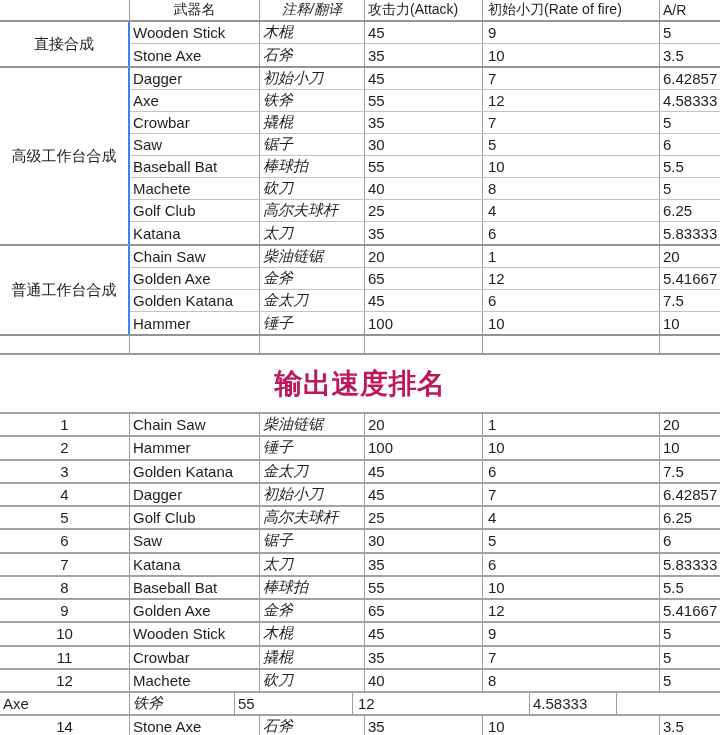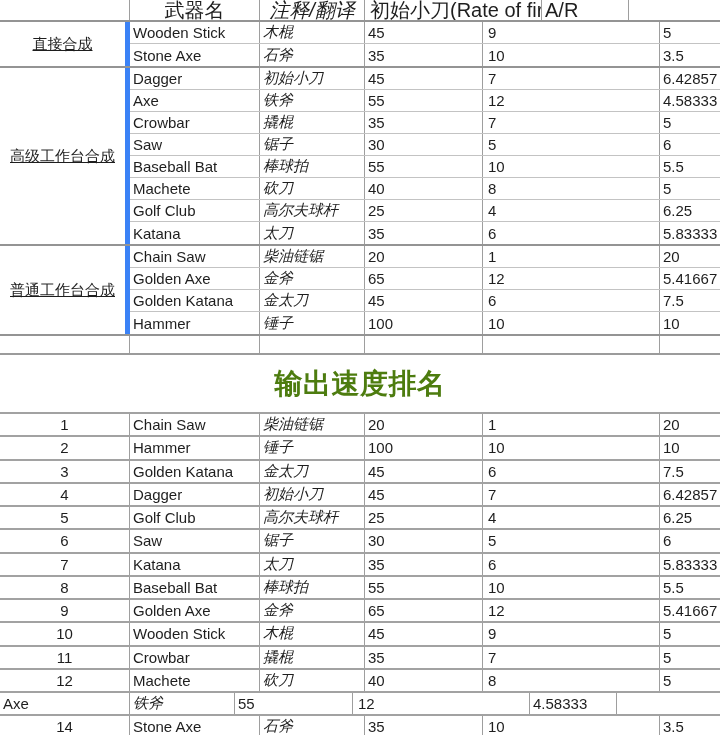--- a/index.html
+++ b/index.html
@@ -31,71 +31,71 @@
   .cell.center { justify-content: center; padding-left: 0; }
   .c-cat  { width: 130px; }
   .c-name { width: 130px; }
   .c-note { width: 105px; font-style: italic; }
   .c-atk  { width: 118px; }
   .c-cd   { width: 177px; padding-left: 5px; }
   .c-ar   { width: 87px; }
 
   
   .t1-header { border-bottom: 2px solid #949494; height: 22px; }
-  .t1-header .cell { font-size: 20px; }
+  .t1-header .cell { font-size: 14px; }
   .group { display: flex; border-bottom: 2px solid #949494; }
   .group-cat {
     width: 156px;
     display: flex;
     align-items: center;
     justify-content: center;
-    border-right: 5px solid #3b82f6;
+    border-right: 2px solid #3b82f6;
     font-size: 15px;
     white-space: nowrap;
     overflow: hidden;
-    text-decoration: underline;
   }
   .group-rows { display: flex; flex-direction: column; flex: 1; }
   .group-rows .row:not(:last-child) { border-bottom: 1px solid #c3c3c3; }
 
   
   .spacer-row { display: flex; height: 19px; border-bottom: 2px solid #9b9b9b; width: 747px; }
   .spacer-row .cell { height: 100%; }
 
   
   .title-band {
     width: 720px;
     height: 57px;
     display: flex;
     align-items: center;
     justify-content: center;
   }
   .big-title {
     font-size: 28px;
     font-weight: bold;
     letter-spacing: 0.5px;
-    color: #4d7c0f;
+    color: #be185d;
   }
 
   
   .ranking { border-top: 2px solid #a2a2a2; width: 747px; }
   .ranking .row { height: 23.25px; border-bottom: 2px solid #a2a2a2; }
 </style>
 </head>
 <body>
 
 <div class="screen">
   <div class="sheet">
 
     <div>
 
       <div class="row t1-header">
         <div class="cell c-cat"></div>
         <div class="cell c-name center">武器名</div>
         <div class="cell c-note center">注释/翻译</div>
+        <div class="cell c-atk">攻击力(Attack)</div>
         <div class="cell c-cd">初始小刀(Rate of fire)</div>
         <div class="cell c-ar">A/R</div>
       </div>
 
       <div class="group">
         <div class="group-cat">直接合成</div>
         <div class="group-rows">
           <div class="row">
             <div class="cell c-name">Wooden Stick</div>
             <div class="cell c-note">木棍</div>

